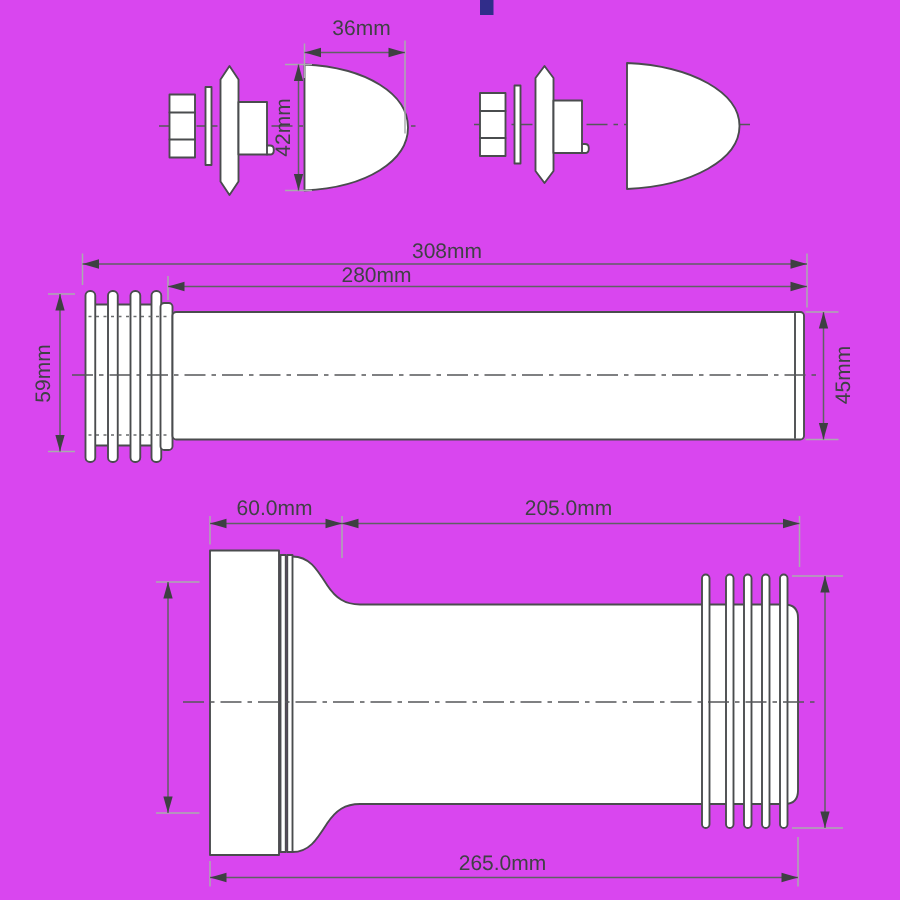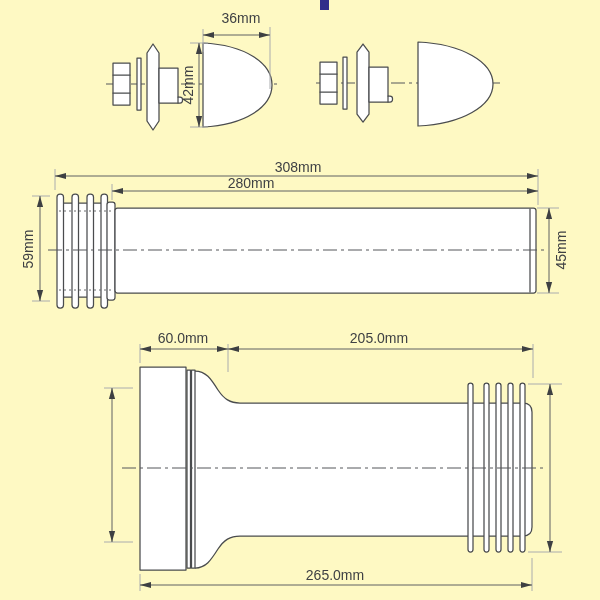--- a/index.html
+++ b/index.html
@@ -1,16 +1,16 @@
 <!DOCTYPE html>
 <html><head>
 <meta charset="utf-8">
 <style>
   html,body{margin:0;padding:0;background:#ffffff;}
-  .page{width:600px;height:600px;background:#fef9c3;position:relative;overflow:hidden;}
+  .page{width:600px;height:600px;background:#d946ef;position:relative;overflow:hidden;}
   svg{display:block;}
   .shape{fill:#ffffff;stroke:#4a4c4e;stroke-width:1.25;stroke-linejoin:round;}
   .ln{fill:none;stroke:#4a4c4e;stroke-width:1.25;stroke-linecap:round;stroke-linejoin:round;}
   .dim{fill:none;stroke:#5f6163;stroke-width:1;}
   .ext{fill:none;stroke:#aaacae;stroke-width:1;}
   .cl{fill:none;stroke:#55575a;stroke-width:1;stroke-dasharray:14 4 3 4;}
   .hid{fill:none;stroke:#6a6c6e;stroke-width:1;stroke-dasharray:2 3;}
   .dimtext{fill:#3f4144;font-family:"Liberation Sans",sans-serif;font-size:14px;}
 </style>
 </head>

